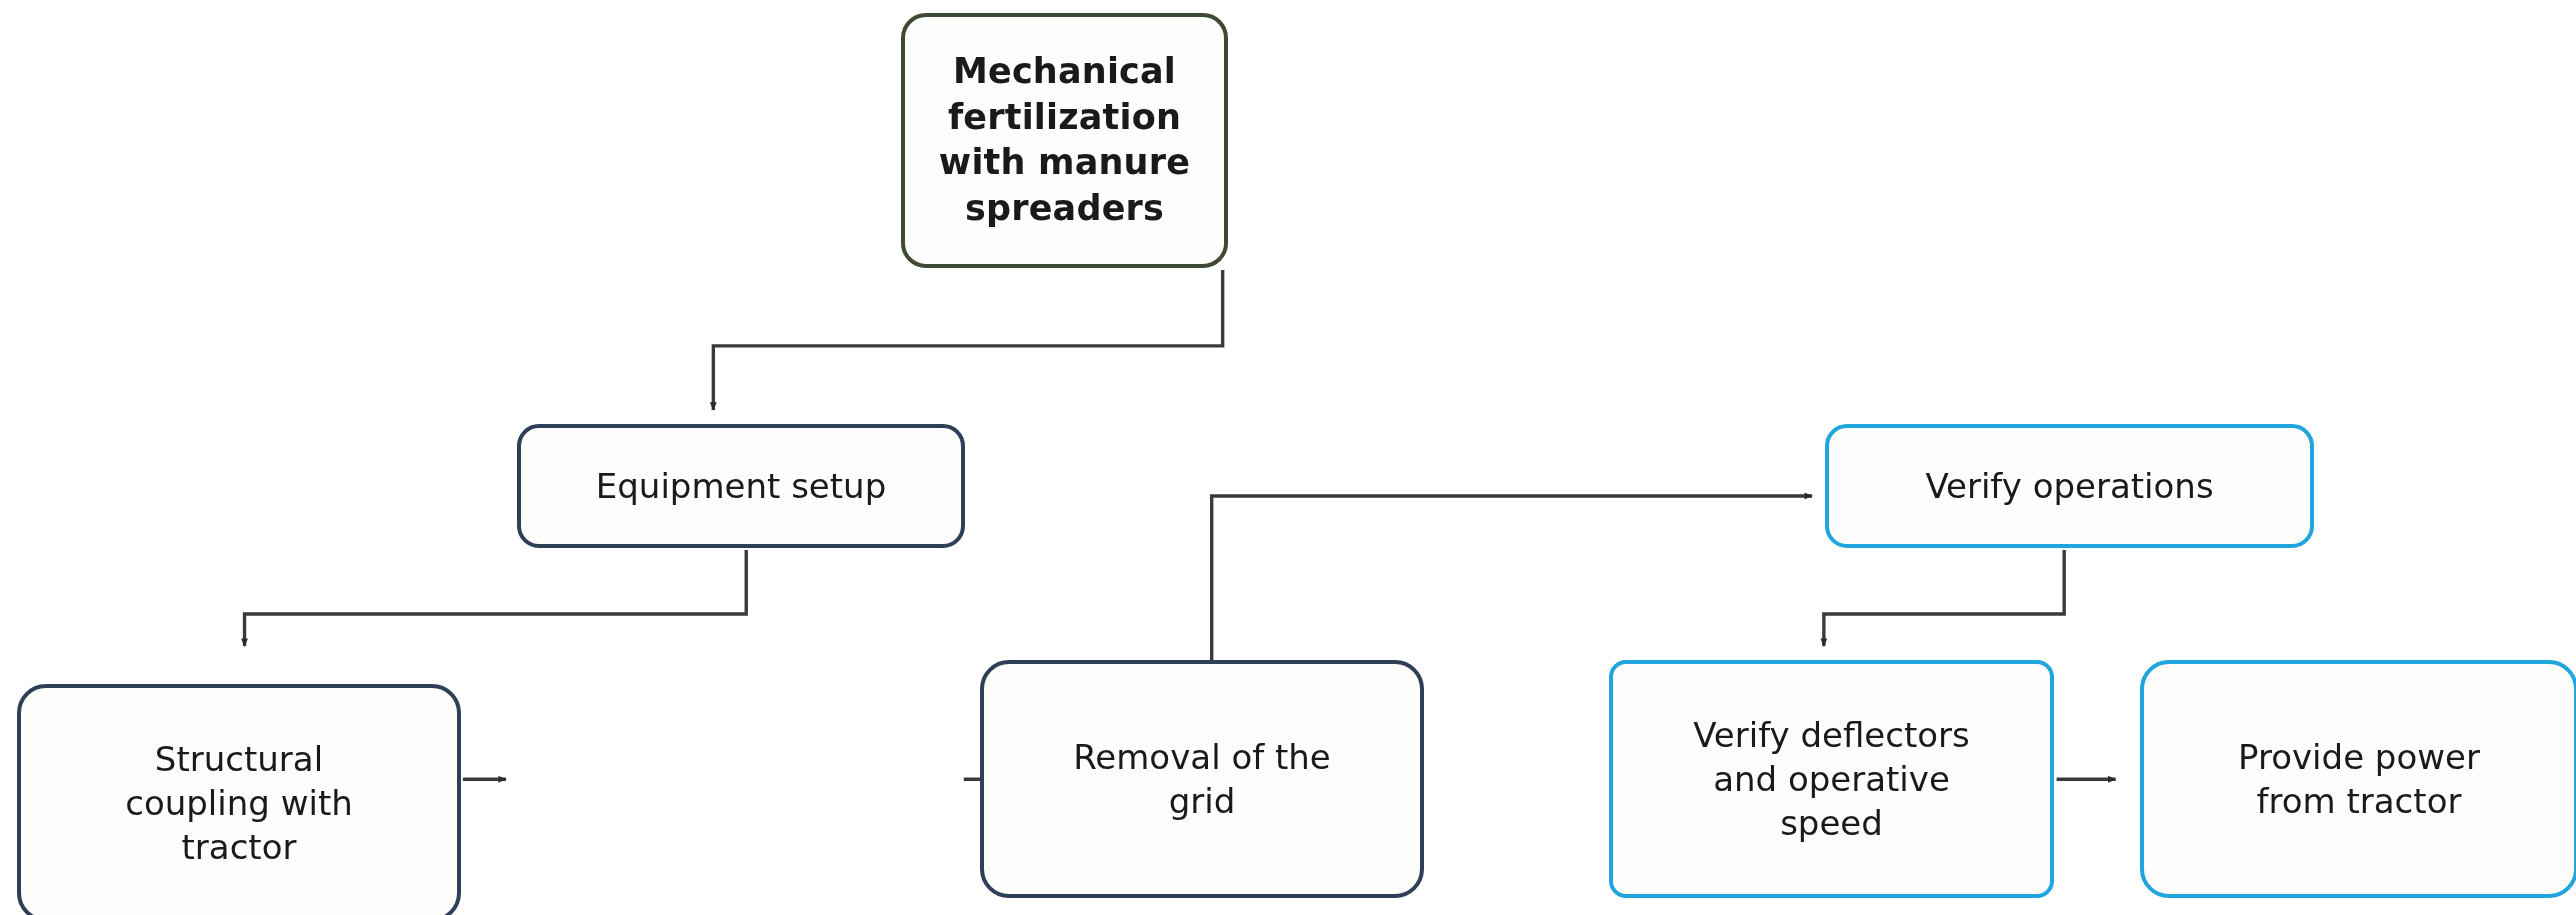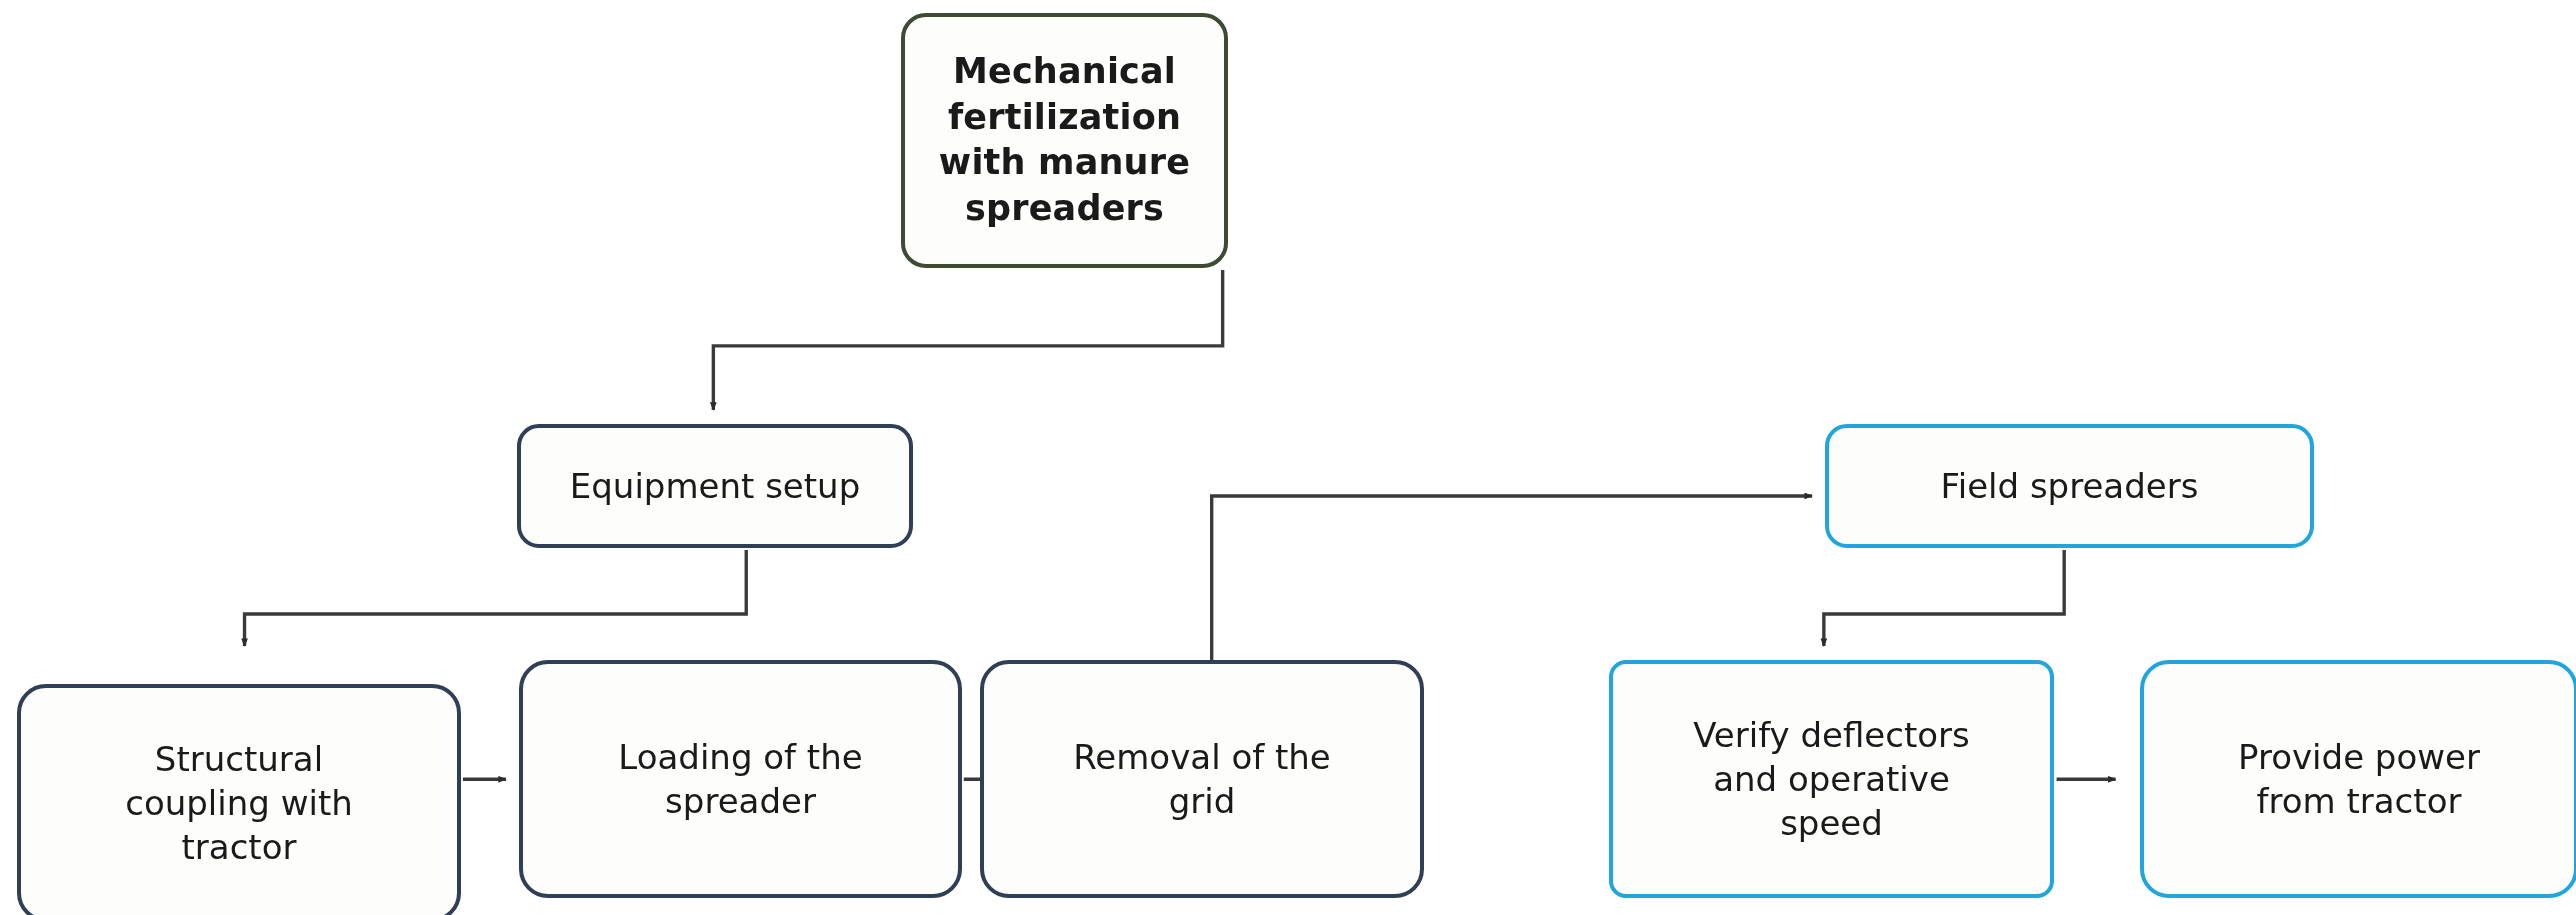--- a/index.html
+++ b/index.html
@@ -65,21 +65,21 @@
   }
   
   .node.cyan {
     border-width: 4.2px;
     border-color: #21a5dd;
     font-size: 34px;
     font-weight: 400;
   }
 
   
-  .node.n-equipment  { left: 517px;  top: 424px; width: 396px; height: 124px; border-radius: 22px; }
+  .node.n-equipment  { left: 517px;  top: 424px; width: 448px; height: 124px; border-radius: 22px; }
   .node.n-field      { left: 1825px; top: 424px; width: 489px; height: 124px; border-radius: 22px; }
 
   
   .node.n-structural { left: 17px;   top: 684px; width: 444px; height: 238px; }
   .node.n-loading    { left: 519px;  top: 660px; width: 443px; height: 238px; }
   .node.n-removal    { left: 980px; top: 660px; width: 444px; height: 238px; }
   .node.n-verify     { left: 1609px; top: 660px; width: 445px; height: 238px; border-radius: 17px; }
   .node.n-power      { left: 2128px; top: 660px; width: 438px; height: 238px; margin-left: 12px; }
 </style>
 </head>
@@ -112,33 +112,29 @@
   <div class="node root">
     <span class="label">Mechanical fertilization
 with manure spreaders</span>
   </div>
 
   <div class="node navy n-equipment">
     <span class="label">Equipment setup</span>
   </div>
 
   <div class="node cyan n-field">
-    <span class="label">Field spreaders</span>
+    <span class="label">Verify operations</span>
   </div>
 
   <div class="node navy n-structural">
     <span class="label">Structural
 coupling with
 tractor</span>
   </div>
 
-  <div class="node navy n-loading">
-    <span class="label">Loading of the
-spreader</span>
-  </div>
 
   <div class="node navy n-removal">
     <span class="label">Removal of the
 grid</span>
   </div>
 
   <div class="node cyan n-verify">
     <span class="label">Verify deflectors
 and operative
 speed</span>

